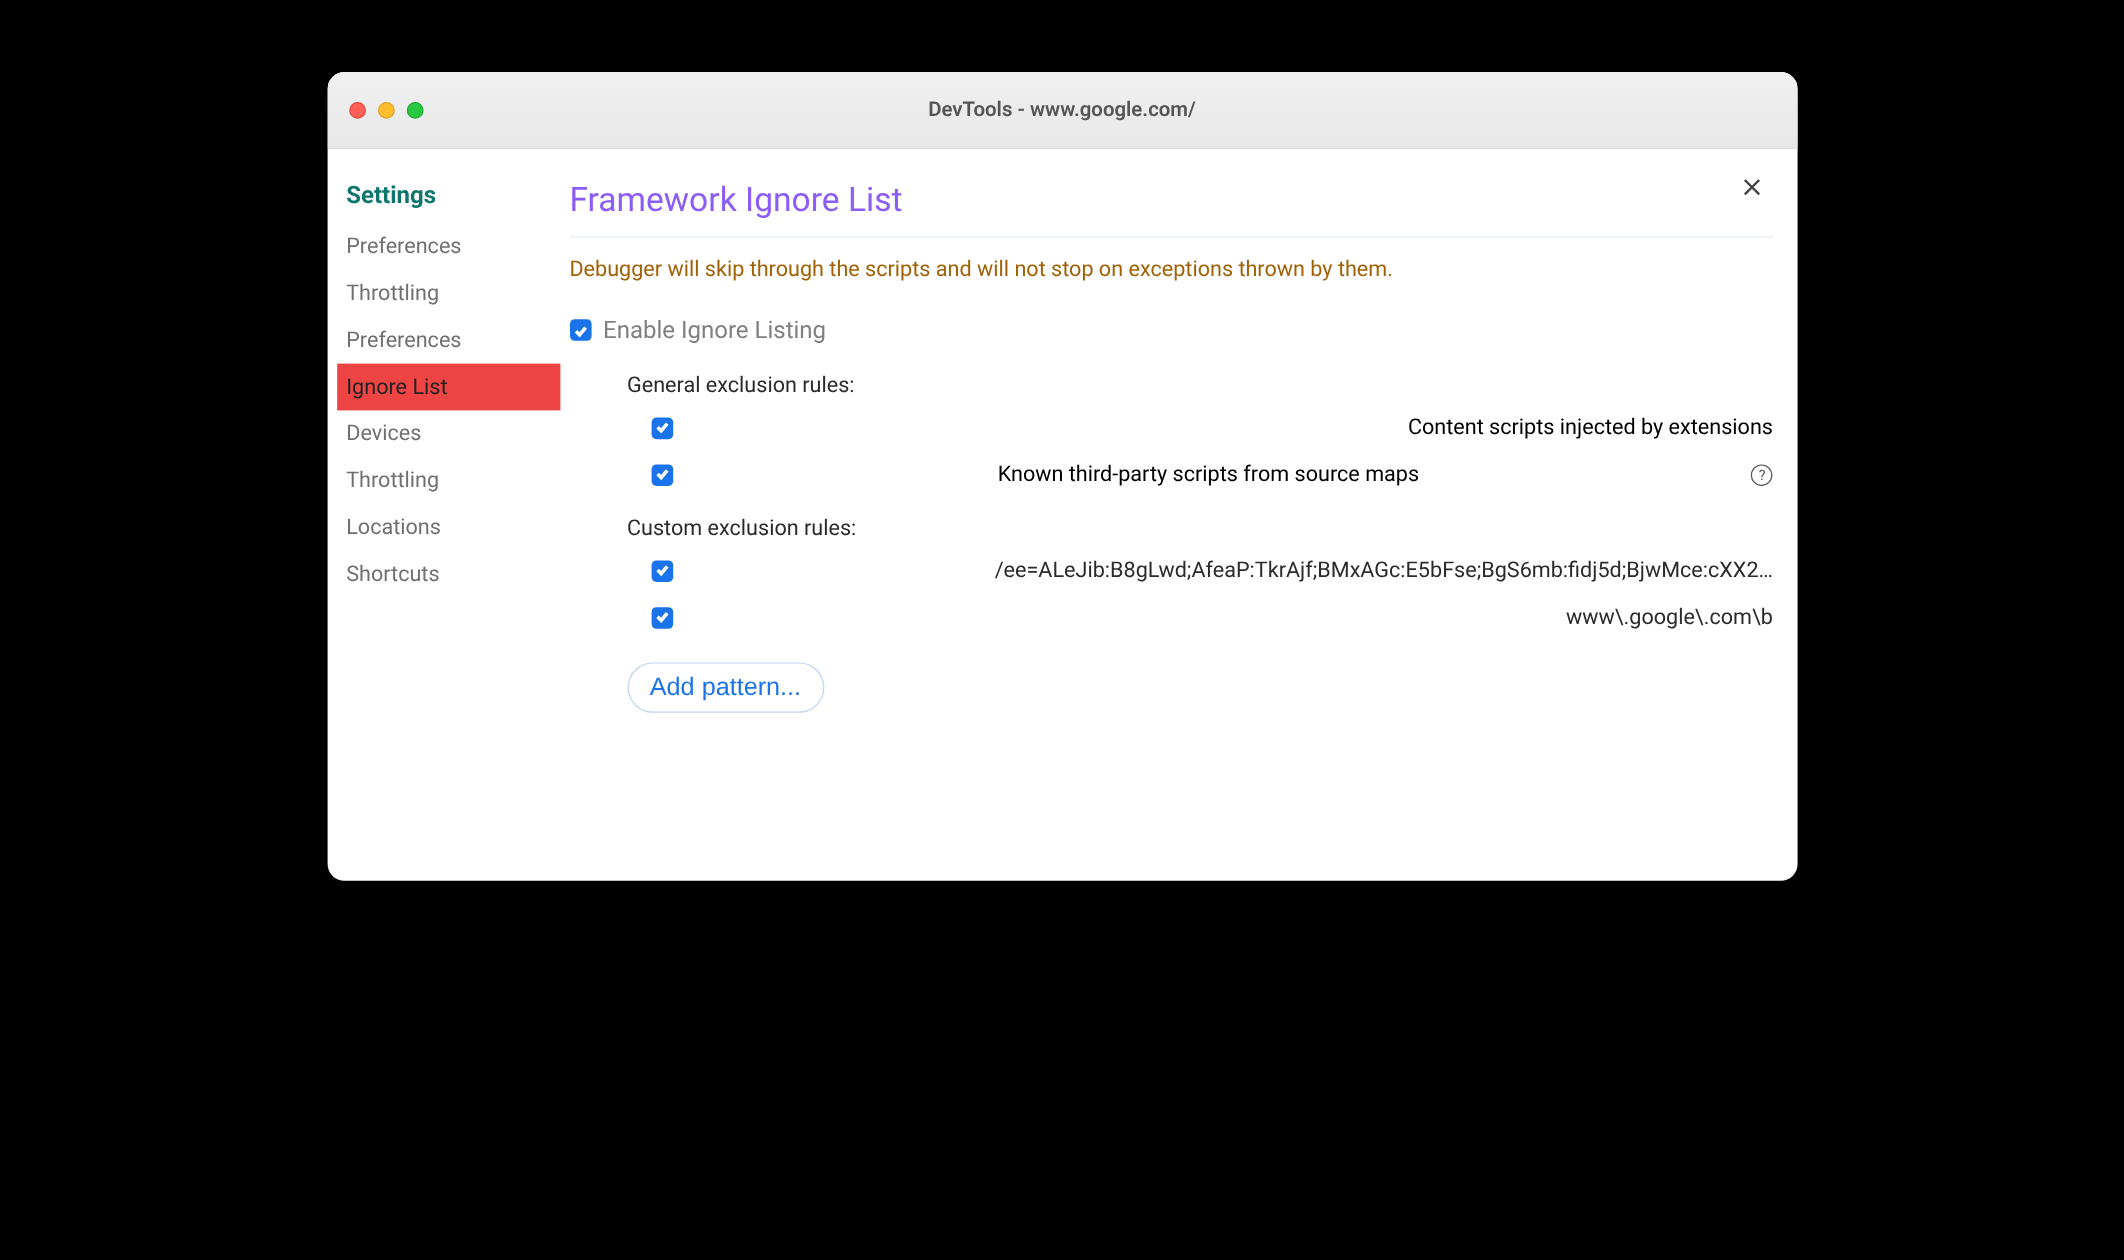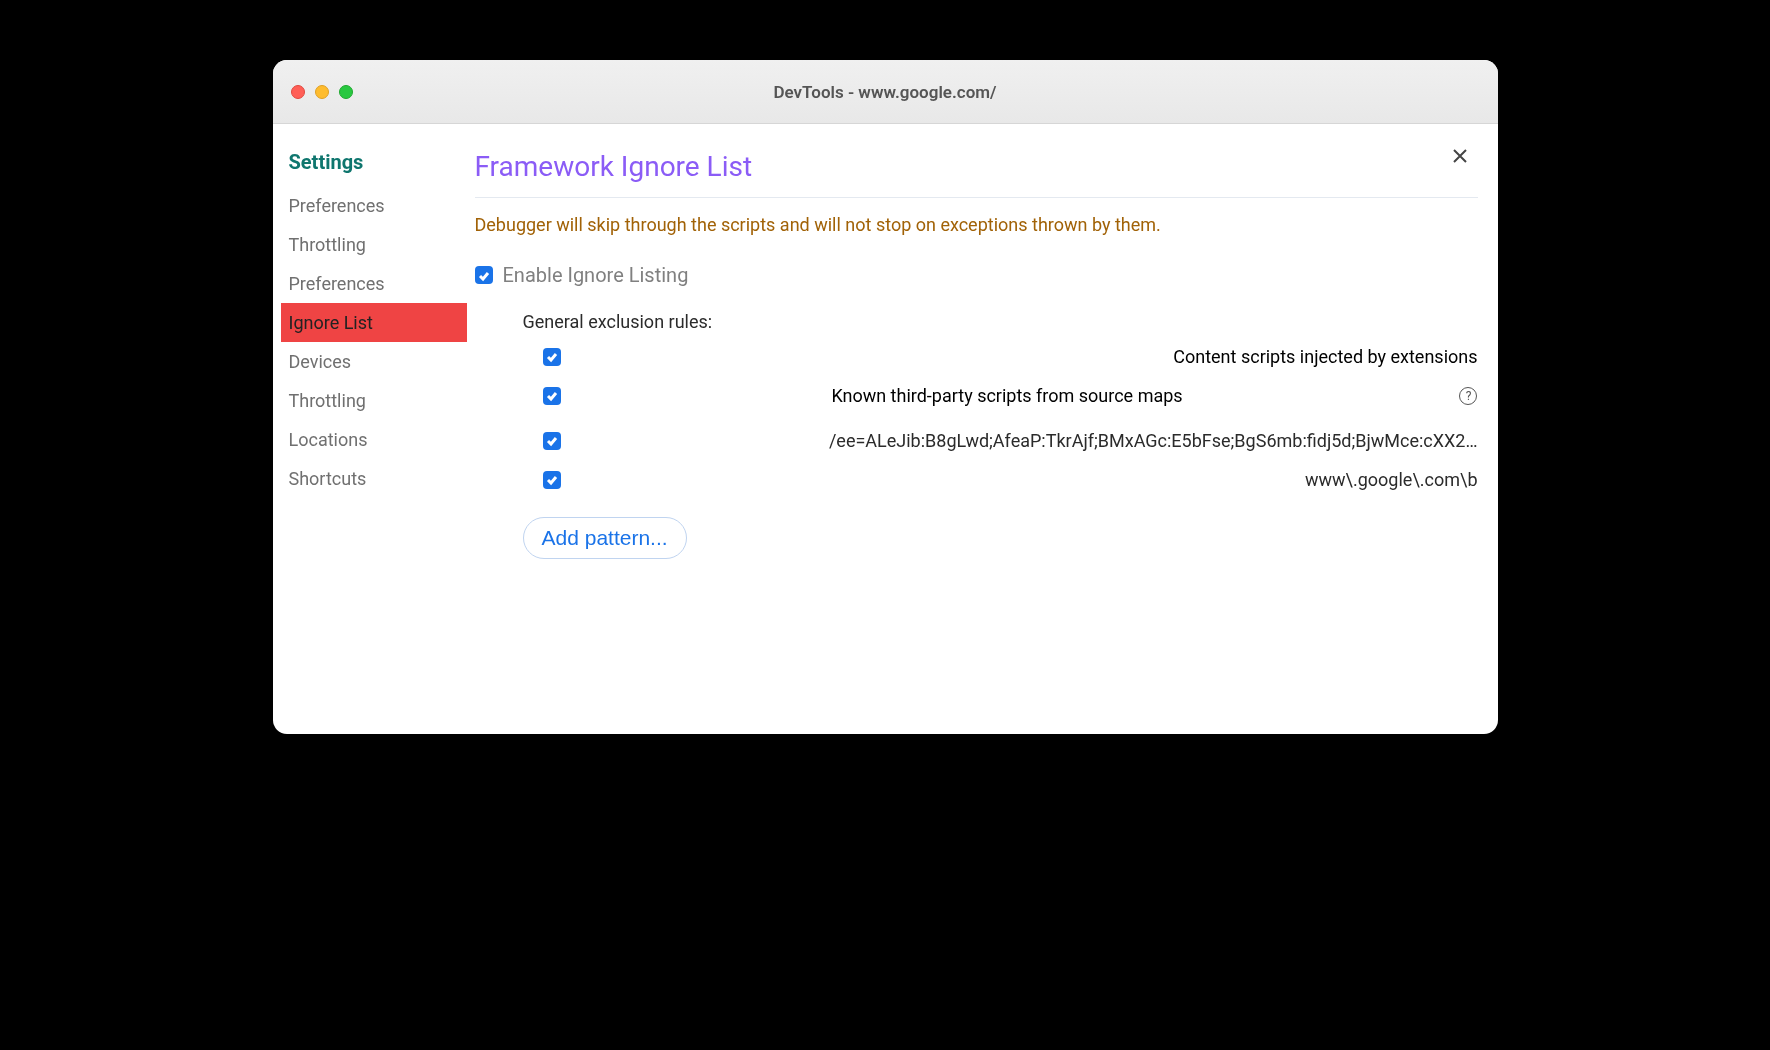--- a/index.html
+++ b/index.html
@@ -224,20 +224,21 @@
             <span><svg viewBox="0 0 12 12">
                   <path d="M2 6 L5 9 L10 3"></path>
                 </svg></span>
           </div>
           <span>Known third-party scripts from source maps</span>
           <span class="help-icon">?</span>
         </div>
       </div>
 
       <div class="group indent-1">
+        <div class="section-label">Custom exclusion rules:</div>
 
         <div class="check-row sub indent-2" style="padding-left:20px">
           <div class="checkbox">
             <span><svg viewBox="0 0 12 12">
                   <path d="M2 6 L5 9 L10 3"></path>
                 </svg></span>
           </div>
           <span class="pattern-text">/ee=ALeJib:B8gLwd;AfeaP:TkrAjf;BMxAGc:E5bFse;BgS6mb:fidj5d;BjwMce:cXX2…</span>
         </div>
 

